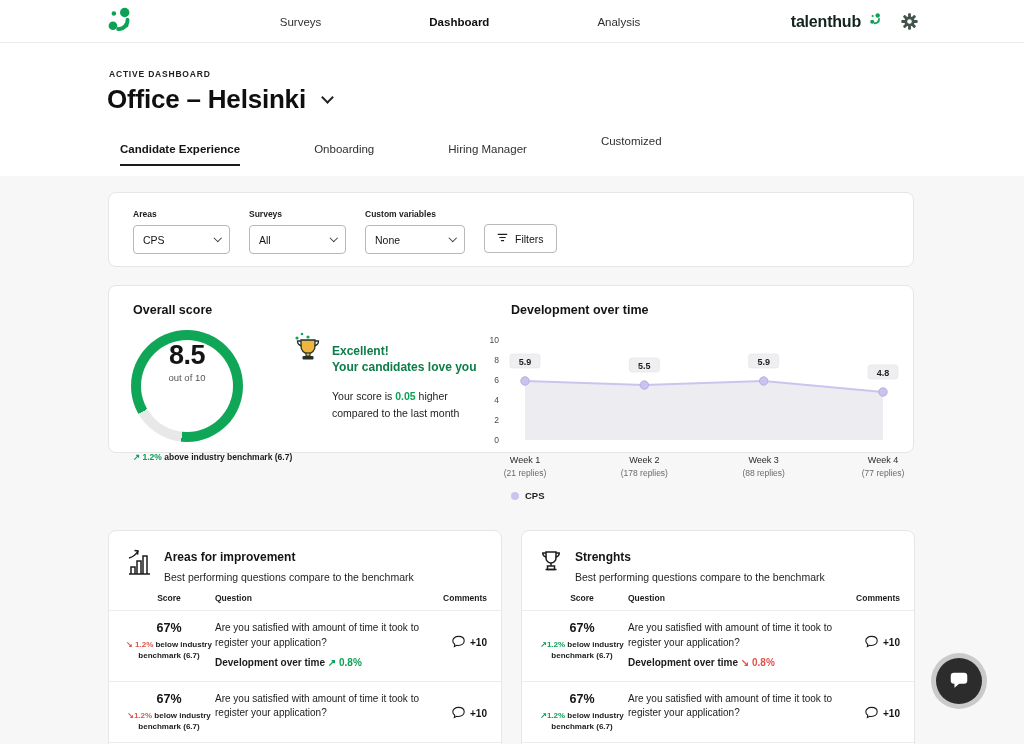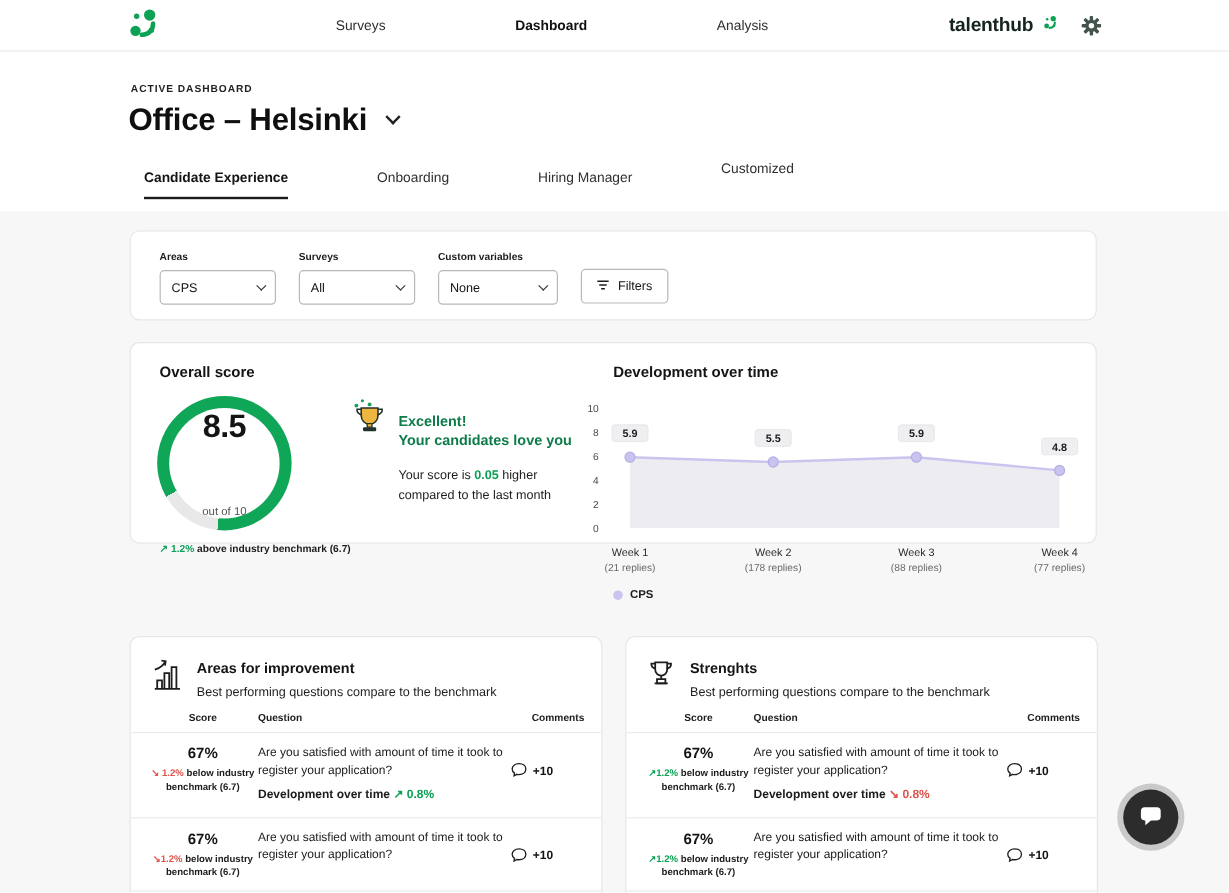--- a/index.html
+++ b/index.html
@@ -42,21 +42,21 @@
   .field:nth-child(3) .select, .field:nth-child(4) .select { width: 100px; }
   .select .chev { width: 5.5px; height: 5.5px; border-width: 1.6px; border-color: #333; margin-top: -3px; }
   .filters-btn { margin-top: 15px; height: 29px; border: 1px solid #b8b8b8; border-radius: 4px; background: #fff; display: flex; align-items: center; gap: 7px; padding: 0 12px; font-size: 10.5px; color: #141414; cursor: pointer; font-family: inherit; }
 
   
   .main-card { left: 108px; top: 109px; width: 806px; height: 168px; }
   .mc-title { position: absolute; font-size: 12.5px; font-weight: bold; color: #141414; }
   .overall-title { left: 24px; top: 17px; }
   .dev-title { left: 402px; top: 17px; }
   .gauge { position: absolute; left: 22px; top: 44px; width: 112px; height: 112px; border-radius: 50%; background: conic-gradient(from 240deg, #10a657 0deg 306deg, #e8e8e8 306deg 360deg); display: flex; align-items: center; justify-content: center; }
-  .gauge-inner { width: 92px; height: 92px; border-radius: 50%; background: #fff; display: flex; flex-direction: column; align-items: center; justify-content: space-between; }
+  .gauge-inner { width: 92px; height: 92px; border-radius: 50%; background: #fff; display: flex; flex-direction: column; align-items: center; justify-content: flex-start; }
   .score { font-size: 27px; font-weight: bold; color: #141414; letter-spacing: -0.5px; }
   .outof { font-size: 9.5px; color: #555; margin-top: 1px; }
   .benchmark { position: absolute; left: 24px; top: 166px; font-size: 8.5px; font-weight: bold; color: #1b1b1b; }
   .trophy { position: absolute; left: 183px; top: 44px; }
   .headlines { position: absolute; left: 223px; top: 57px; font-size: 12px; font-weight: bold; color: #0e7c49; line-height: 16px; }
   .detail { position: absolute; left: 223px; top: 102px; width: 152px; font-size: 10.5px; color: #1d1d1d; line-height: 16.5px; }
   .green { color: #0aa155; }
   .red { color: #e0524b; }
   .bold { font-weight: bold; }
   .chart-svg { position: absolute; left: 366px; top: 40px; width: 430px; height: 172px; }
@@ -80,21 +80,21 @@
   .table-head { display: grid; grid-template-columns: 92px 1fr 62px; padding: 0 14px 7px; margin-top: 10px; border-bottom: 1px solid #ececec; }
   .th { font-size: 8.5px; font-weight: bold; color: #1c1c1c; }
   .th.c-score { text-align: center; }
   .th.c-comments { text-align: right; }
   .row { display: grid; grid-template-columns: 92px 1fr 62px; padding: 10px 14px; border-bottom: 1px solid #ececec; align-items: start; }
   .cell-score { text-align: center; }
   .score-val { font-size: 12.5px; font-weight: bold; color: #141414; }
   .score-delta { font-size: 8px; font-weight: bold; margin-top: 4px; line-height: 11px; color: #1b1b1b; }
   .q { font-size: 10px; color: #1b1b1b; line-height: 14.5px; padding-right: 6px; }
   .dev { margin-top: 6px; font-size: 10px; font-weight: bold; color: #1b1b1b; }
-  .cell-comments { display: flex; align-items: center; gap: 4px; margin-top: 13px; font-size: 10px; font-weight: bold; color: #141414; cursor: pointer; }
+  .cell-comments { display: flex; align-items: center; gap: 4px; justify-content: flex-end; margin-top: 13px; font-size: 10px; font-weight: bold; color: #141414; cursor: pointer; }
 
   
   .chat-fab { position: absolute; left: 936px; top: 658px; width: 46px; height: 46px; border-radius: 50%; background: #2c2c2c; border: none; box-shadow: 0 0 0 5px rgba(44,44,44,0.22); display: flex; align-items: center; justify-content: center; cursor: pointer; z-index: 10; }
 </style>
 </head>
 <body>
 
 <div class="page">
 
   <header class="navbar">

